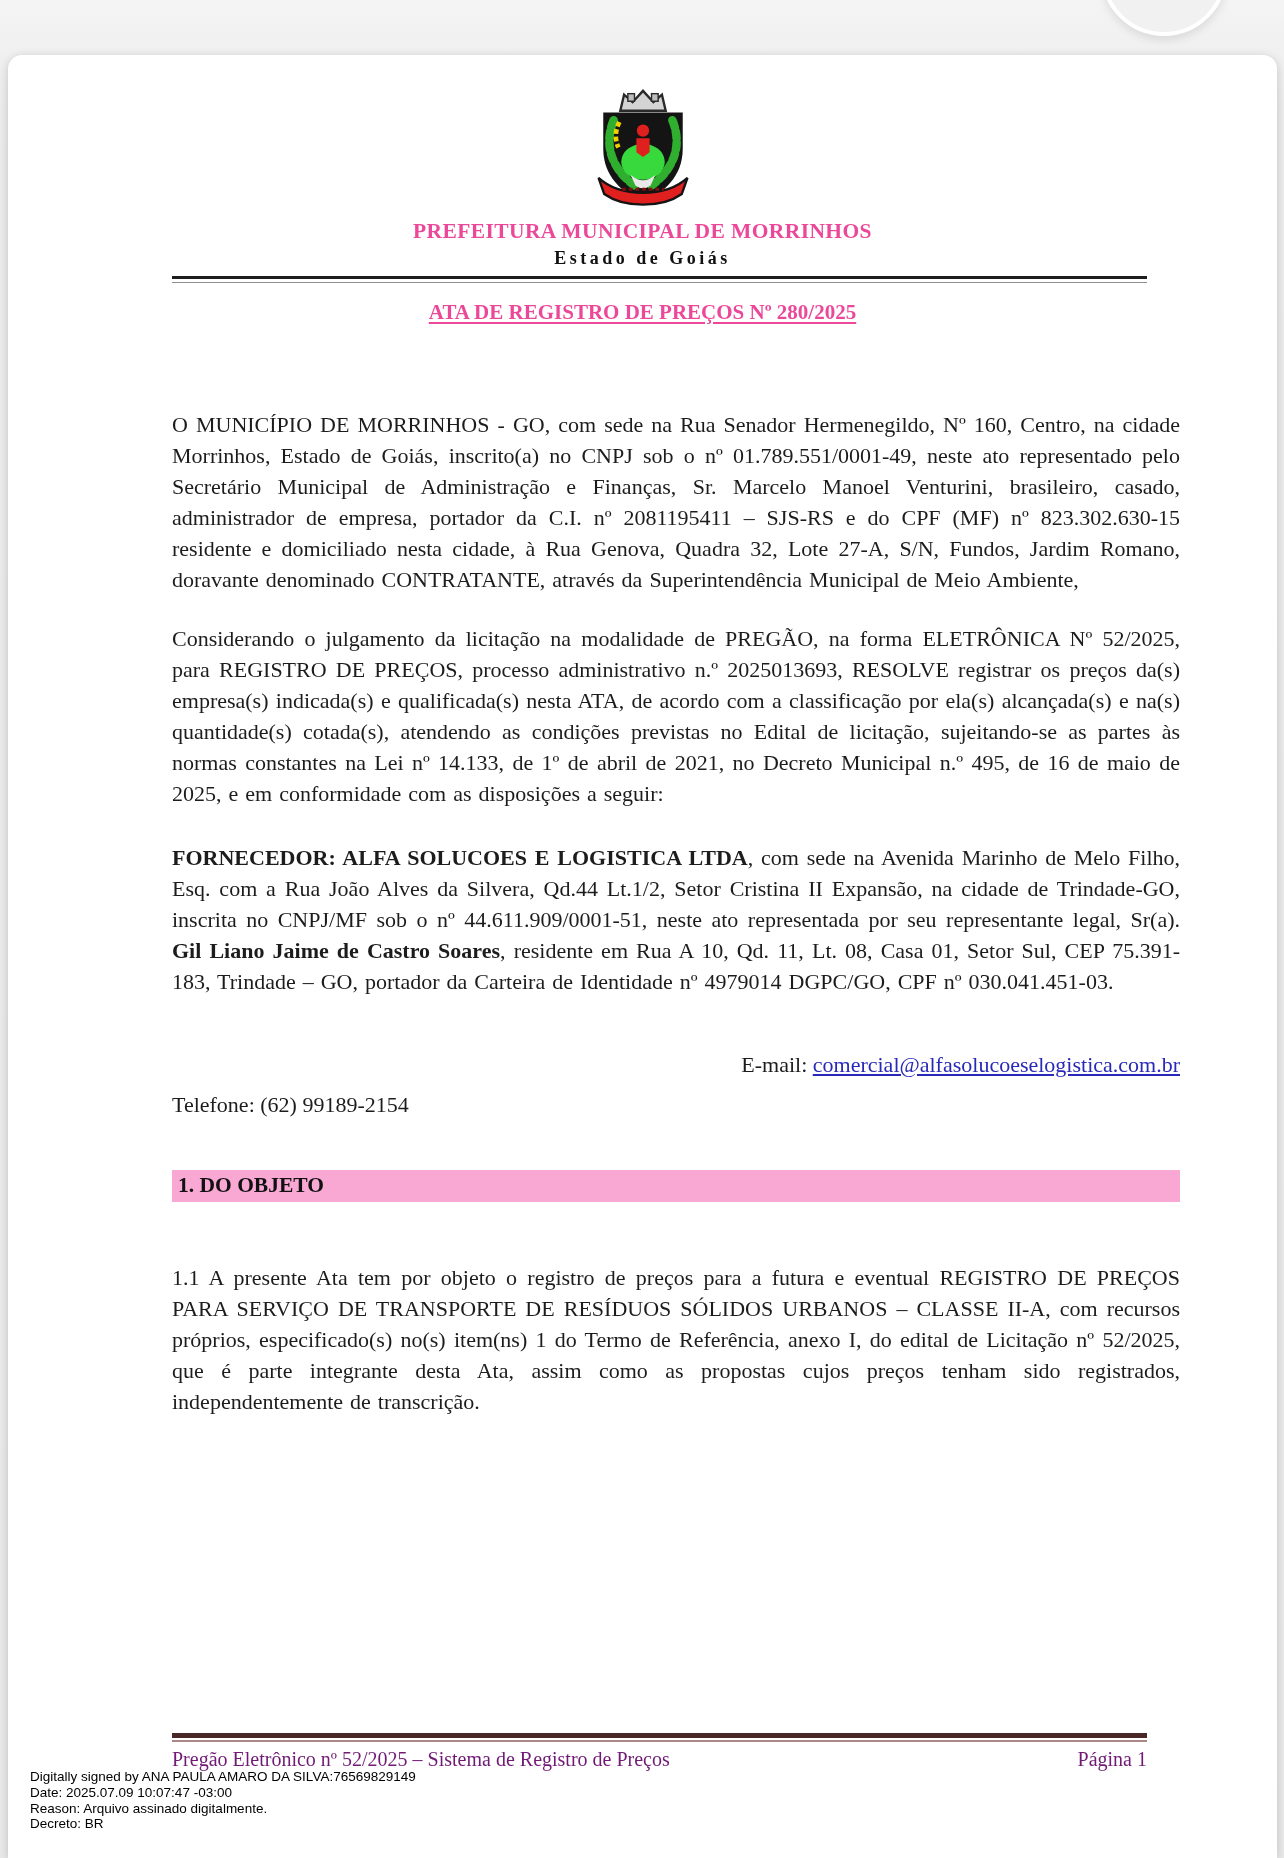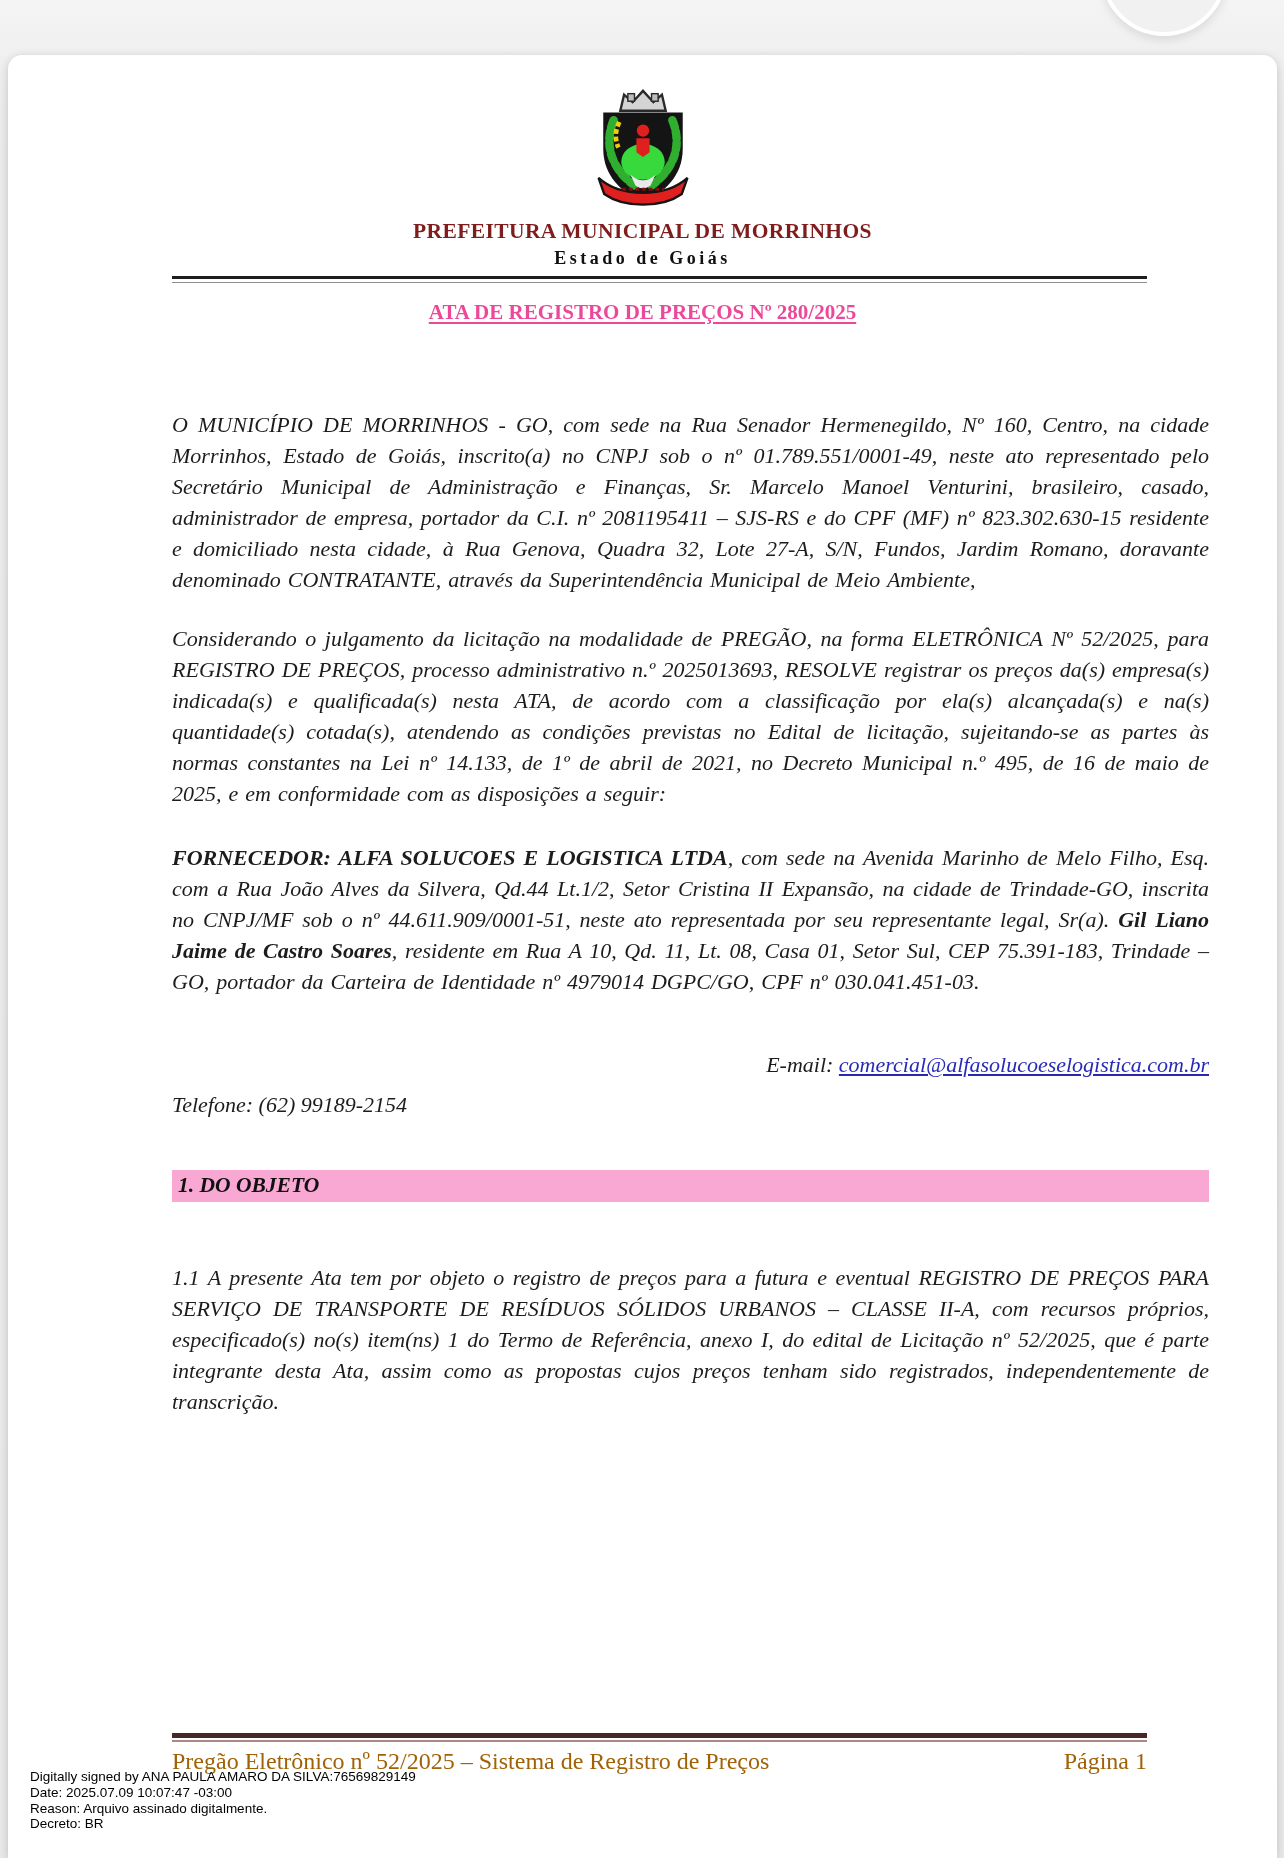--- a/index.html
+++ b/index.html
@@ -11,39 +11,39 @@
   .fab-circle{
     position:absolute;left:1101px;top:-90px;width:118px;height:118px;border-radius:50%;
     background:#f1f1f1;border:4px solid #ffffff;box-shadow:0 4px 10px rgba(0,0,0,0.10);
   }
   .page{
     position:absolute;left:8px;top:55px;width:1269px;height:1803px;background:#ffffff;
     border-radius:14px 14px 0 0;box-shadow:0 2px 10px rgba(0,0,0,0.18);
   }
   .header-block{text-align:center;padding-top:33px;}
   .crest{display:inline-block;}
-  .org-name{font-size:21.5px;font-weight:bold;letter-spacing:0.4px;color:#7f1d1d;line-height:25px;margin-top:4px;}
+  .org-name{font-size:21.5px;font-weight:bold;letter-spacing:0.4px;color:#ec4899;line-height:25px;margin-top:4px;}
   .org-sub{font-size:18px;font-weight:bold;letter-spacing:3.5px;color:#111;line-height:22px;margin-top:3px;}
   .double-rule{margin:7px 130px 0 164px;border-top:3px solid #1e1e1e;border-bottom:1.5px solid #8f8f8f;height:3px;}
   .titles{text-align:center;}
   .doc-title{font-size:21px;font-weight:bold;text-decoration:underline;text-underline-offset:3px;color:#ec4899;line-height:26px;margin-top:16px;}
   .doc-title.sub{margin-top:13px;}
-  .content{padding:0 68px 0 164px;color:#1c1c1c;font-size:22px;line-height:31px;font-style:italic;}
+  .content{padding:0 97px 0 164px;color:#1c1c1c;font-size:22px;line-height:31px;}
   .para{text-align:justify;word-spacing:1.5px;}
   .p1{margin-top:84px;}
   .p2{margin-top:28px;}
   .p3{margin-top:33px;}
   .contact-email{margin-top:52px;text-align:right;}
   .contact-phone{margin-top:9px;}
   a.email-link{color:#2929b8;text-decoration:underline;cursor:pointer;}
   .band{margin-top:50px;background:#f9a8d4;font-weight:bold;font-size:21.5px;line-height:27px;padding:2px 6px 3px 6px;color:#111;}
   .p-objeto{margin-top:60px;}
   .footer{position:absolute;left:164px;right:130px;top:1678px;}
   .footer-rule{border-top:5px solid #4a2727;border-bottom:2px solid #ab8787;height:2px;}
-  .footer-row{display:flex;justify-content:space-between;margin-top:6px;font-size:24px;color:#a16207;}
+  .footer-row{display:flex;justify-content:space-between;margin-top:6px;font-size:20px;color:#701a75;}
   .signature{position:absolute;left:30px;top:1769px;z-index:5;font-family:"Liberation Sans", sans-serif;
     font-size:13.5px;line-height:15.8px;color:#000;}
 </style>
 </head>
 <body>
 
 <div class="fab-circle"></div>
 
 <div class="page">
 

